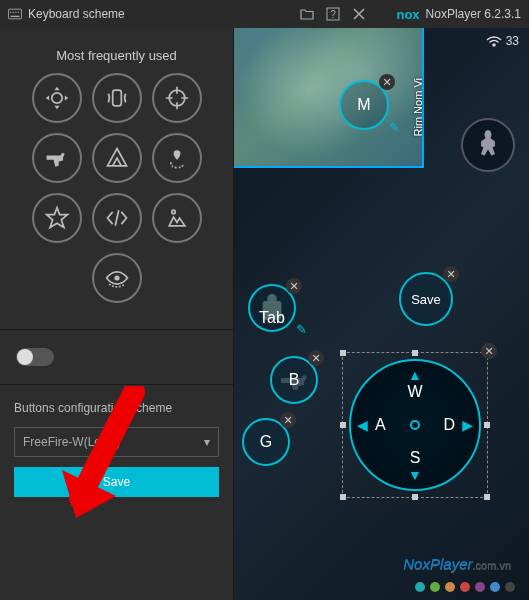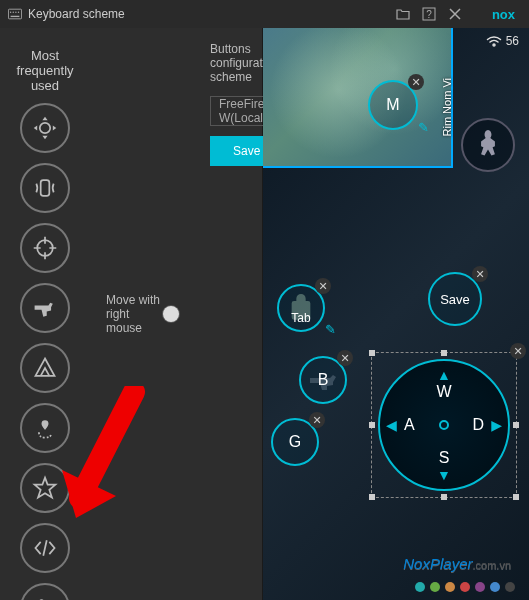--- a/index.html
+++ b/index.html
@@ -4,21 +4,21 @@
 <style>
   *{box-sizing:border-box;margin:0;padding:0;font-family:Arial,sans-serif;-webkit-user-select:none;user-select:none}
   body{width:529px;height:600px;background:#1a1a1a;overflow:hidden;position:relative}
   .titlebar{height:28px;background:#2a2a2a;display:flex;align-items:center;padding:0 8px;color:#ccc;font-size:12px;position:relative;z-index:10}
   .titlebar .icon{width:14px;height:14px;margin-right:6px;display:flex;align-items:center;justify-content:center}
   .titlebar .spacer{flex:1}
   .titlebar .tb-btn{width:20px;height:20px;display:flex;align-items:center;justify-content:center;margin:0 3px;cursor:pointer;color:#aaa}
   .titlebar .nox-logo{color:#00bcd4;font-weight:bold;font-size:13px;margin-left:24px;margin-right:6px}
   .titlebar .nox-name{color:#ccc;font-size:12px}
   .main{display:flex;height:572px}
-  .panel{width:263px;background:#2d2d2d;display:flex;flex-direction:row;color:#bbb;border-right:1px solid #1a1a1a}
+  .panel{width:234px;background:#2d2d2d;display:flex;flex-direction:column;color:#bbb;border-right:1px solid #1a1a1a}
   .section{padding:12px 14px}
   .hdr{text-align:center;font-size:13px;margin:8px 0 10px;color:#ccc}
   .grid{display:flex;flex-wrap:wrap;gap:10px;justify-content:center;padding:0 6px 12px}
   .tool{width:50px;height:50px;border:2px solid #777;border-radius:50%;display:flex;align-items:center;justify-content:center;cursor:pointer}
   .tool svg{width:26px;height:26px;fill:none;stroke:#bbb;stroke-width:2}
   .divider{height:1px;background:#1a1a1a;margin:2px 0}
   .row{display:flex;align-items:center;justify-content:space-between;padding:16px 16px;font-size:12px}
   .toggle{width:38px;height:18px;background:#555;border-radius:10px;position:relative;cursor:pointer}
   .toggle::after{content:"";position:absolute;width:16px;height:16px;border-radius:50%;background:#ddd;top:1px;left:1px}
   .scheme{padding:14px 14px;font-size:12px}
@@ -81,20 +81,21 @@
         <rect x="1" y="1" width="12" height="12" fill="none" stroke="#aaa"></rect>
         <text x="7" y="10.5" text-anchor="middle" fill="#aaa" font-size="10">?</text>
       </svg>
   </span>
   <span class="tb-btn">
     <svg viewBox="0 0 12 12" width="12" height="12">
         <path d="M1 1l10 10M11 1L1 11" stroke="#aaa" stroke-width="1.5"></path>
       </svg>
   </span>
   <span class="nox-logo">nox</span>
+  <span class="nox-name">NoxPlayer 6.2.3.1</span>
 </div>
 
 <div class="main">
   <div class="panel">
     <div class="section">
       <div class="hdr">Most frequently used</div>
       <div class="grid">
         <div class="tool">
             <svg viewBox="0 0 30 30">
               <path d="M15 2l3 4h-6zM15 28l3-4h-6zM2 15l4-3v6zM28 15l-4-3v6z" class="tool-fill"></path>
@@ -149,21 +150,20 @@
             <svg viewBox="0 0 30 30">
               <path d="M3 15s5-7 12-7 12 7 12 7-5 7-12 7-12-7-12-7z"></path>
               <circle cx="15" cy="15" r="3" class="tool-fill"></circle>
               <path d="M6 22a14 14 0 0018 0" stroke-dasharray="2 2"></path>
             </svg>
           </div>
       </div>
     </div>
     <div class="divider"></div>
     <div class="row">
-      <span>Move with right mouse</span>
       <div class="toggle"></div>
     </div>
     <div class="divider"></div>
     <div class="scheme">
       <div class="scheme-label">Buttons configuration scheme</div>
       <div class="combo">
         <span>FreeFire-W(Local)</span>
         <span>▾</span>
       </div>
       <div class="btnrow">
@@ -173,40 +173,40 @@
   </div>
 
   <div class="game">
     <div class="map">
       <span class="map-text">Rim Nom Vi</span>
     </div>
     <div class="wifi">
       <svg class="wifi-icon" viewBox="0 0 16 12">
           <path d="M8 11a1 1 0 100-2 1 1 0 000 2zM4 7a6 6 0 018 0M1.5 4.5a10 10 0 0113 0" fill="none" stroke="#ddd" stroke-width="1.5" stroke-linecap="round"></path>
         </svg>
-      <span>56</span>
+      <span>33</span>
     </div>
 
     <div class="player-icon">
       <svg viewBox="0 0 20 26">
           <path d="M10 0c2 0 3 2 3 4s-1 3-1 3l4 3v4l-2 1 2 6-3 1-3-5-3 5-3-1 2-6-2-1v-4l4-3s-1-1-1-3 1-4 3-4z"></path>
         </svg>
     </div>
 
     <div class="keycircle" style="width:50px;height:50px;top:52px;left:105px">
       <span>M</span>
       <span class="x">✕</span>
       <span class="edit">✎</span>
     </div>
 
     <div class="keycircle" style="width:48px;height:48px;top:256px;left:14px;font-size:13px">
       <svg class="bagicon" style="position:absolute" viewBox="0 0 24 24">
           <path d="M8 4a4 4 0 018 0v2h2a2 2 0 012 2v12a2 2 0 01-2 2H6a2 2 0 01-2-2V8a2 2 0 012-2h2V4z"></path>
         </svg>
-      <span style="position:relative;margin-top:19px;font-size:12px">Tab</span>
+      <span style="position:relative;margin-top:19px;font-size:16px">Tab</span>
       <span class="x">✕</span>
       <span class="edit">✎</span>
     </div>
 
     <div class="keycircle" style="width:54px;height:54px;top:244px;left:165px;font-size:13px">
       <span>Save</span>
       <span class="x">✕</span>
     </div>
 
     <div class="keycircle" style="width:48px;height:48px;top:328px;left:36px">

